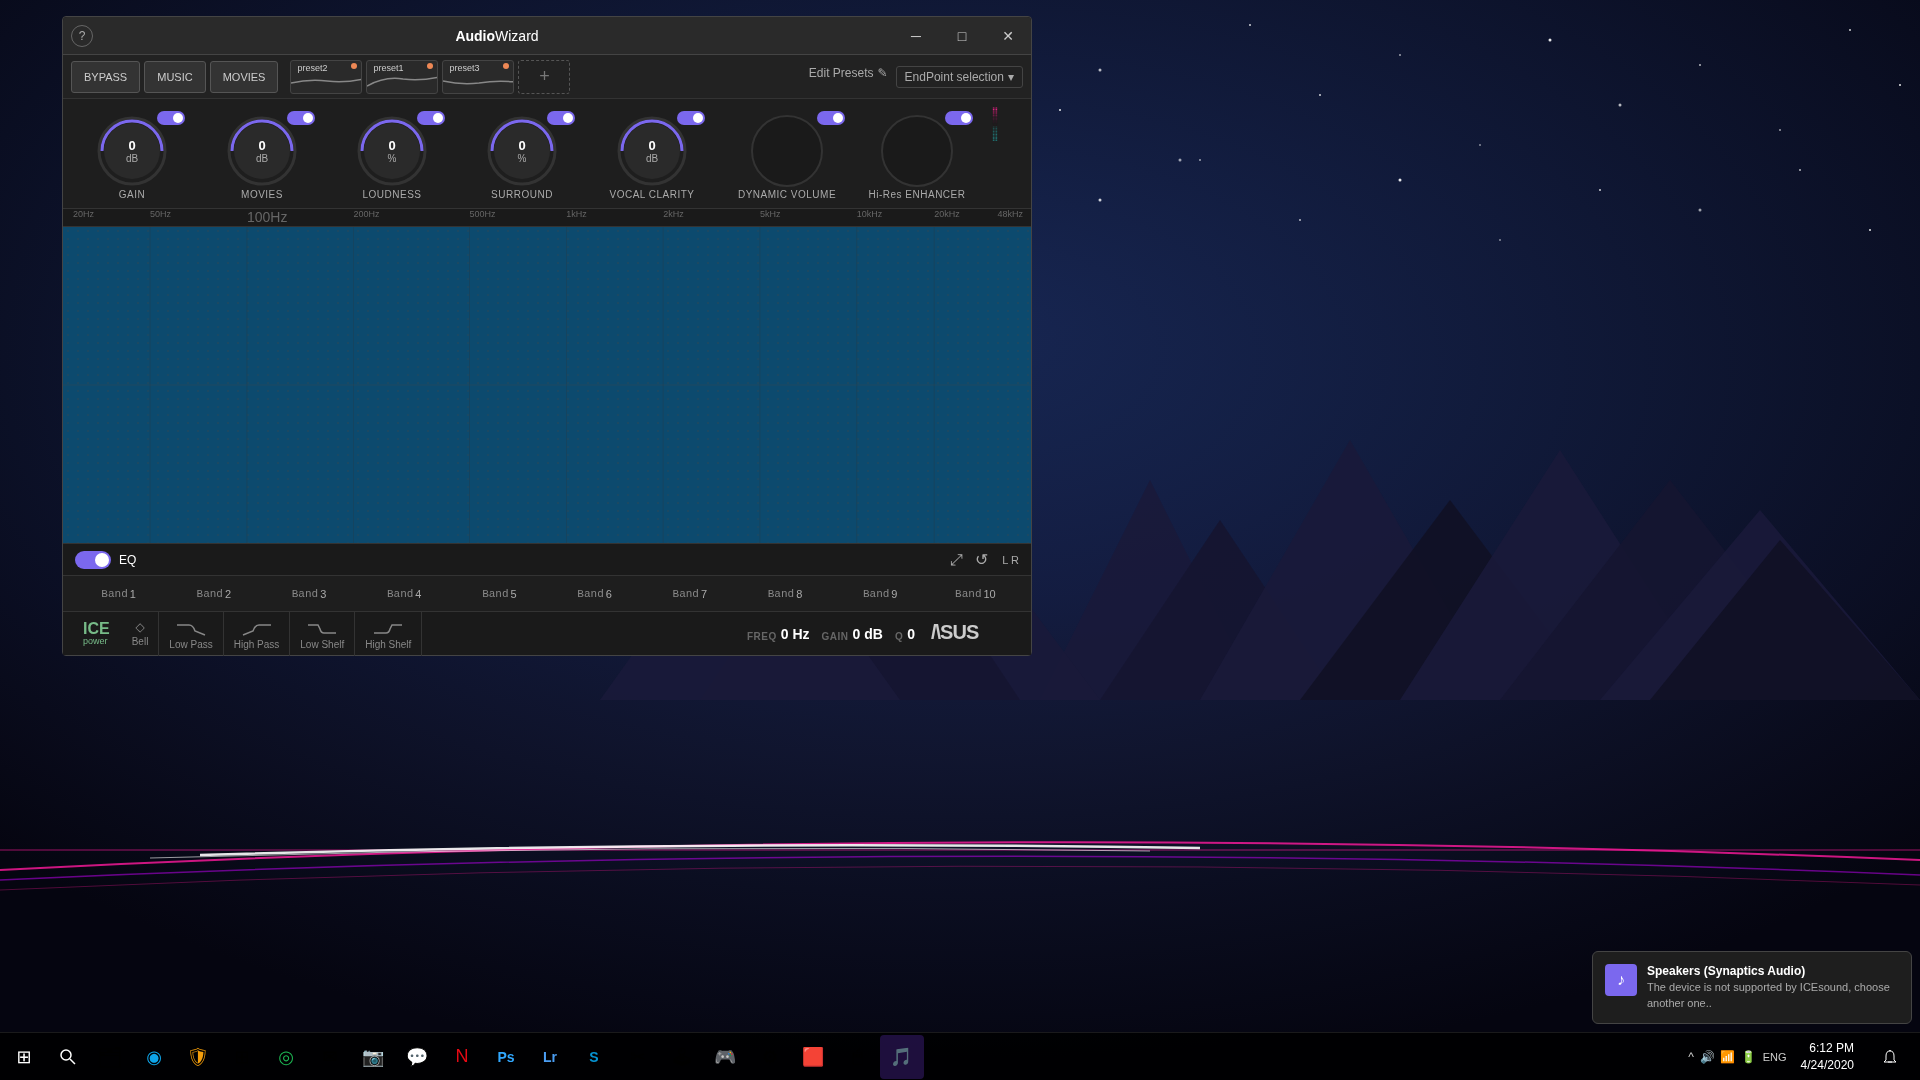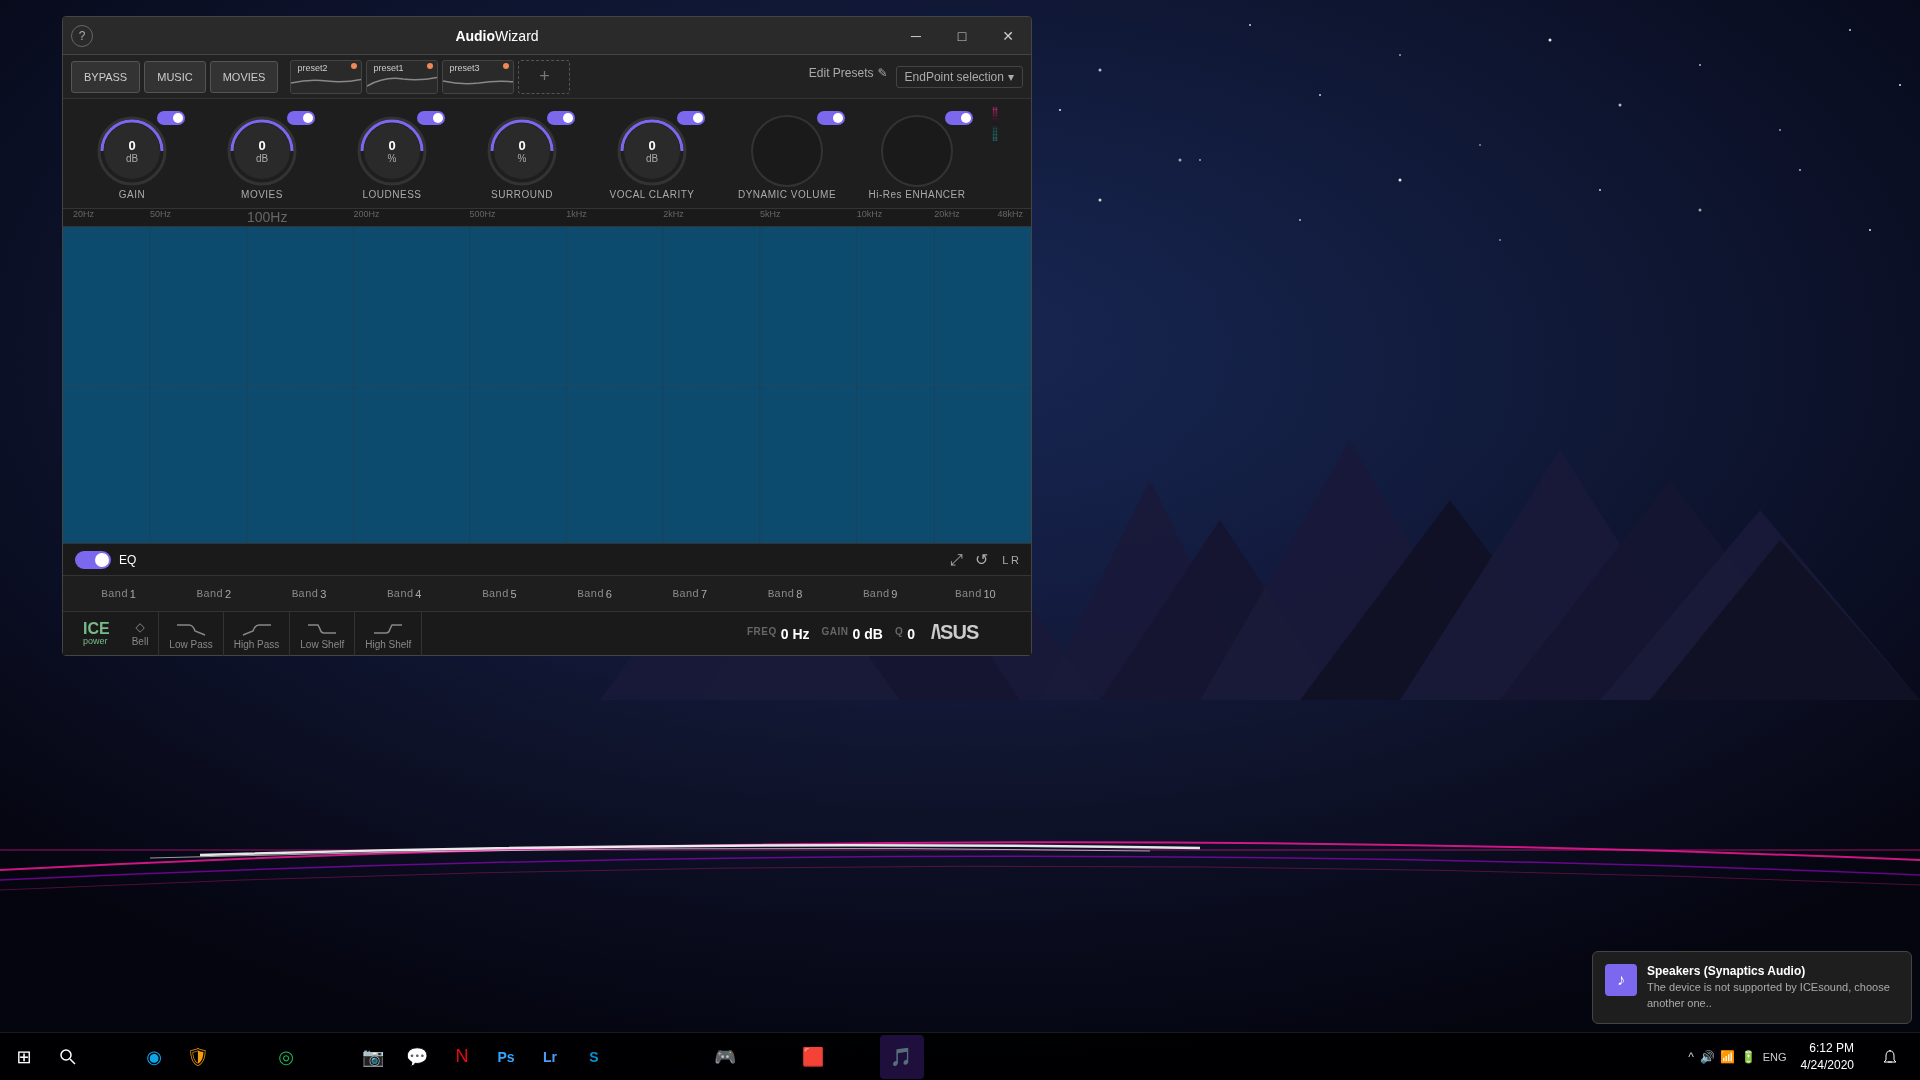--- a/index.html
+++ b/index.html
@@ -479,21 +479,21 @@
 
     .filter-params {
       margin-left: auto;
       display: flex;
       align-items: center;
       gap: 12px;
     }
 
     .param-group {
       display: flex;
-      align-items: flex-start;
+      align-items: flex-end;
       gap: 4px;
     }
 
     .param-label {
       color: #666;
       font-size: 10px;
       font-weight: 600;
       letter-spacing: 0.5px;
     }
 

